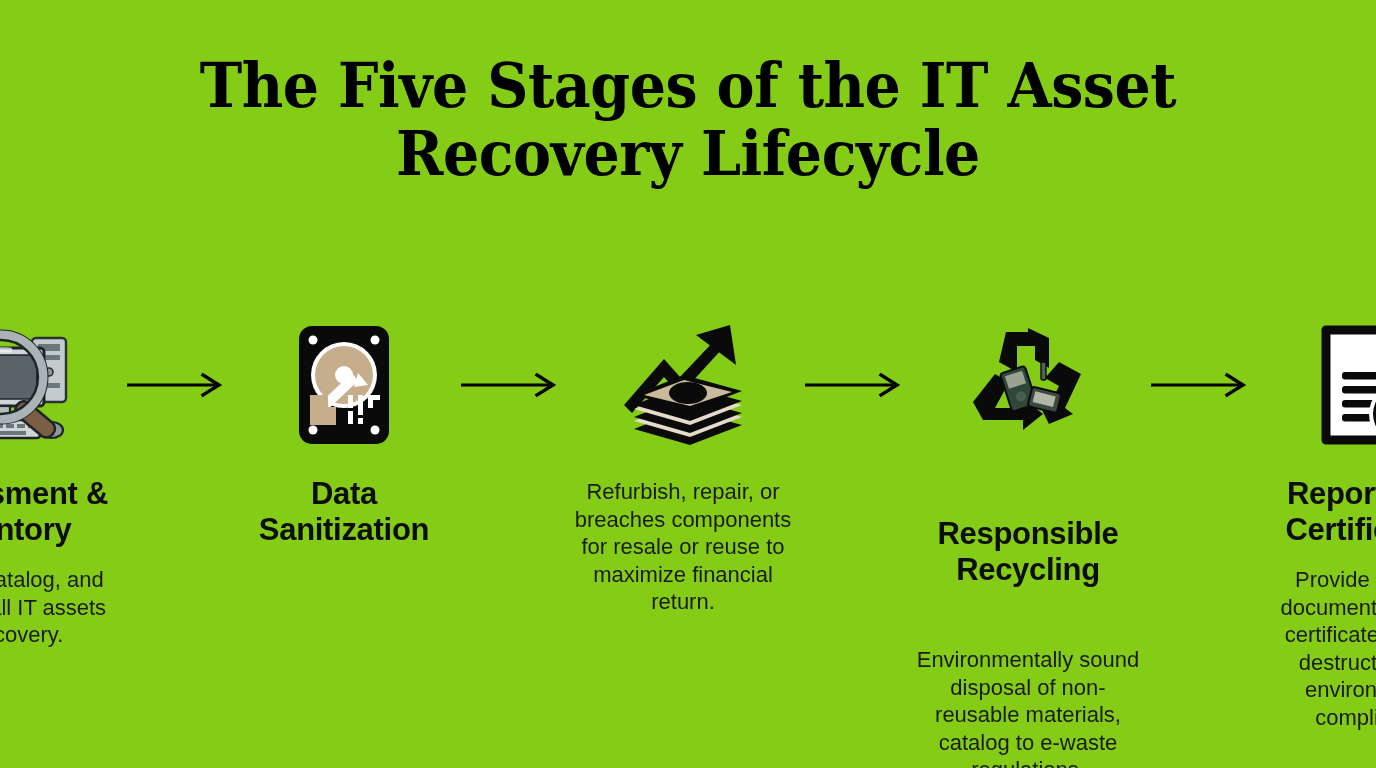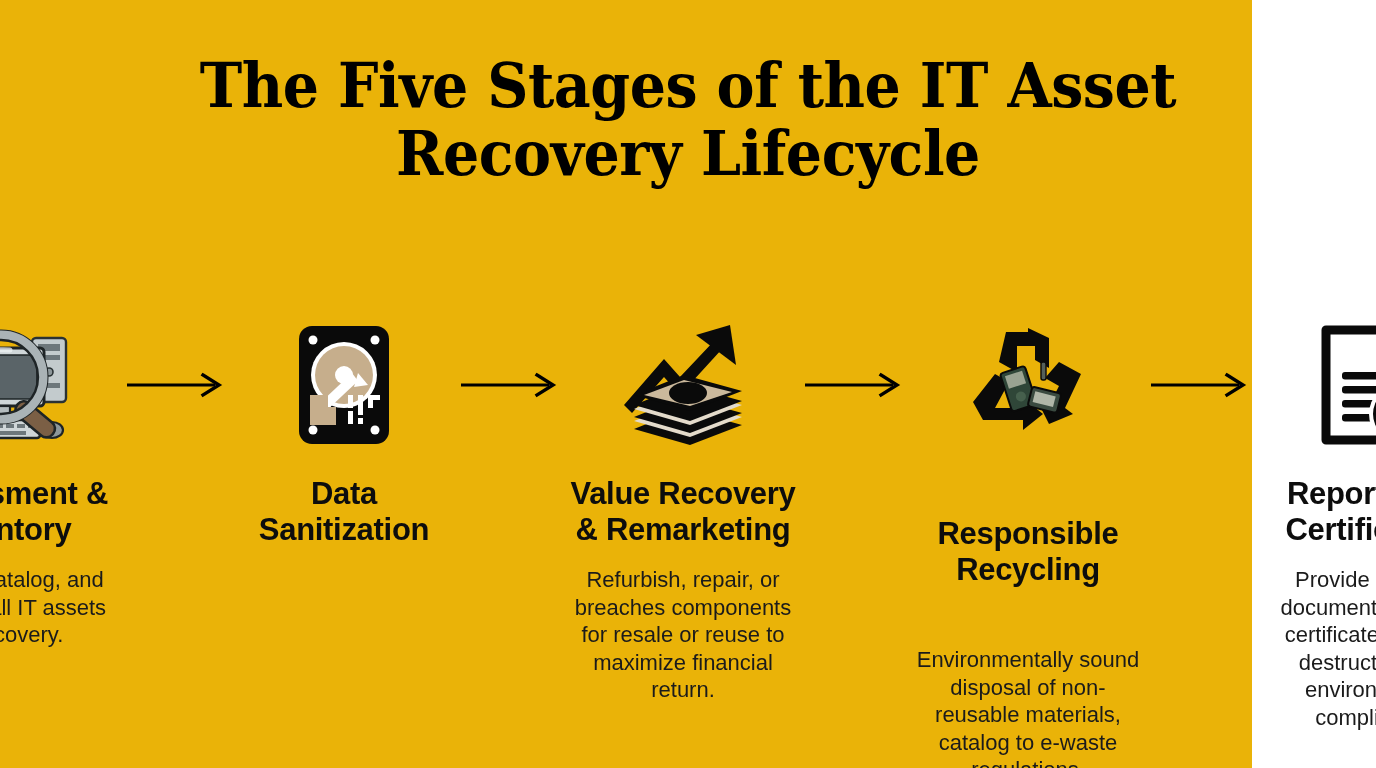--- a/index.html
+++ b/index.html
@@ -12,23 +12,23 @@
     width: 1376px;
     height: 768px;
     overflow: hidden;
     font-family: "Liberation Sans", sans-serif;
     color: #111111;
     -webkit-font-smoothing: antialiased;
   }
 
   .canvas {
     position: relative;
-    width: 1252px;
+    width: 1376px;
     height: 768px;
-    background: #eab308;
+    background: #84cc16;
     text-decoration: underline;
   }
 
   
   .title-block {
     position: absolute;
     top: 52px;
     left: 0;
     width: 1376px;
     text-align: center;
@@ -226,21 +226,20 @@
           <path d="M16 100 L66 80 L124 96 L72 116 Z" fill="#e4dbcb"></path>
           <path d="M16 96 L66 76 L124 92 L72 112 Z" fill="#0a0a0a"></path>
           <path d="M16 88 L66 68 L124 84 L72 104 Z" fill="#e4dbcb"></path>
           <path d="M16 84 L66 64 L124 80 L72 100 Z" fill="#0a0a0a"></path>
 
           <path d="M16 74 L66 54 L124 70 L72 90 Z" fill="#0a0a0a"></path>
           <path d="M26 74 L66 59 L114 71 L72 85 Z" fill="#cbb99c"></path>
           <ellipse cx="70" cy="72" rx="19" ry="11" fill="#0a0a0a"></ellipse>
         </svg>
       </div>
-      <div class="stage-heading">Value Recovery &amp; Remarketing</div>
       <div class="stage-desc">Refurbish, repair, or breaches components for resale or reuse to maximize financial return.</div>
     </div>
 
     <div class="arrow">
       <svg width="100" height="26" viewBox="0 0 100 26" aria-hidden="true">
         <line x1="0" y1="13" x2="88" y2="13" stroke="#000000" stroke-width="3"></line>
         <polyline points="76,3 92,13 76,23" fill="none" stroke="#000000" stroke-width="3.4" stroke-linecap="square" stroke-linejoin="miter"></polyline>
       </svg>
     </div>
 

